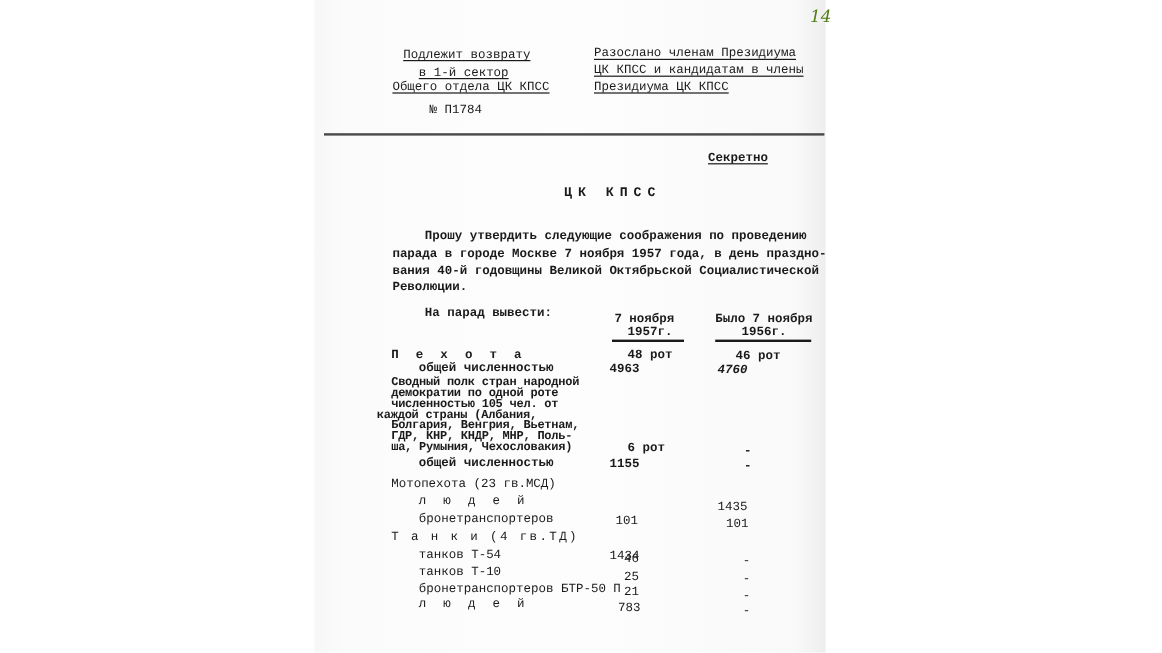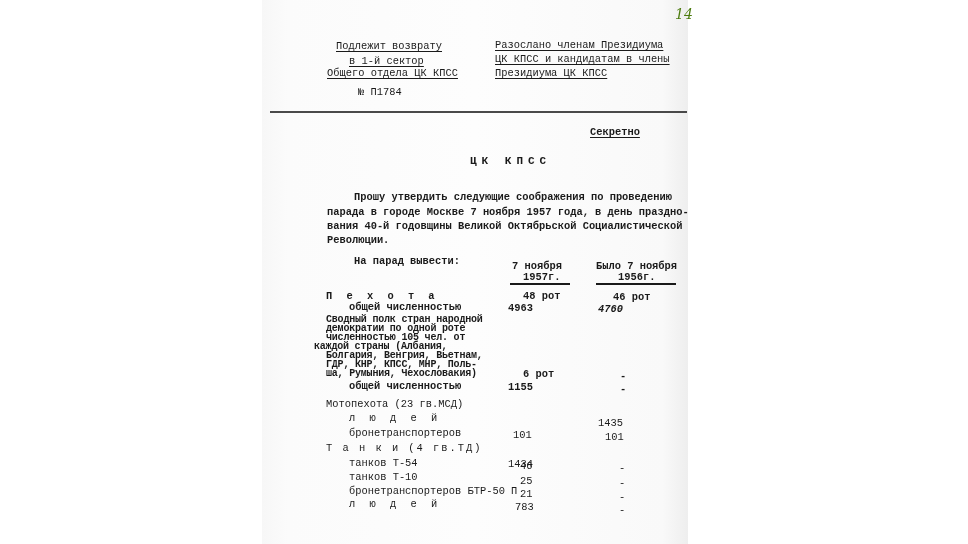--- a/index.html
+++ b/index.html
@@ -98,21 +98,21 @@
 
 <div class="t s10 bold" style="left:349px; top:302px;">общей численностью</div>
 <div class="t s10 bold" style="left:508px; top:303px;">4963</div>
 <div class="t s10 bold" style="left:598px; top:304px;font-style:italic;">4760</div>
 
 <div class="t s9 bold" style="left:326px; top:315px;">Сводный полк стран народной</div>
 <div class="t s9 bold" style="left:326px; top:324px;">демократии по одной роте</div>
 <div class="t s9 bold" style="left:326px; top:333px;">численностью 105 чел. от</div>
 <div class="t s9 bold" style="left:314px; top:342px;">каждой страны (Албания,</div>
 <div class="t s9 bold" style="left:326px; top:351px;">Болгария, Венгрия, Вьетнам,</div>
-<div class="t s9 bold" style="left:326px; top:360px;">ГДР, КНР, КПСС, МНР, Поль-</div>
+<div class="t s9 bold" style="left:326px; top:360px;">ГДР, КНР, КНДР, МНР, Поль-</div>
 <div class="t s9 bold" style="left:326px; top:369px;">ша, Румыния, Чехословакия)</div>
 <div class="t s10 bold" style="left:523px; top:369px;">6 рот</div>
 <div class="t s10 bold" style="left:620px; top:371px;">-</div>
 
 <div class="t s10 bold" style="left:349px; top:381px;">общей численностью</div>
 <div class="t s10 bold" style="left:508px; top:382px;">1155</div>
 <div class="t s10 bold" style="left:620px; top:384px;">-</div>
 
 <div class="t s10" style="left:326px; top:399px;">Мотопехота (23 гв.МСД)</div>
 

